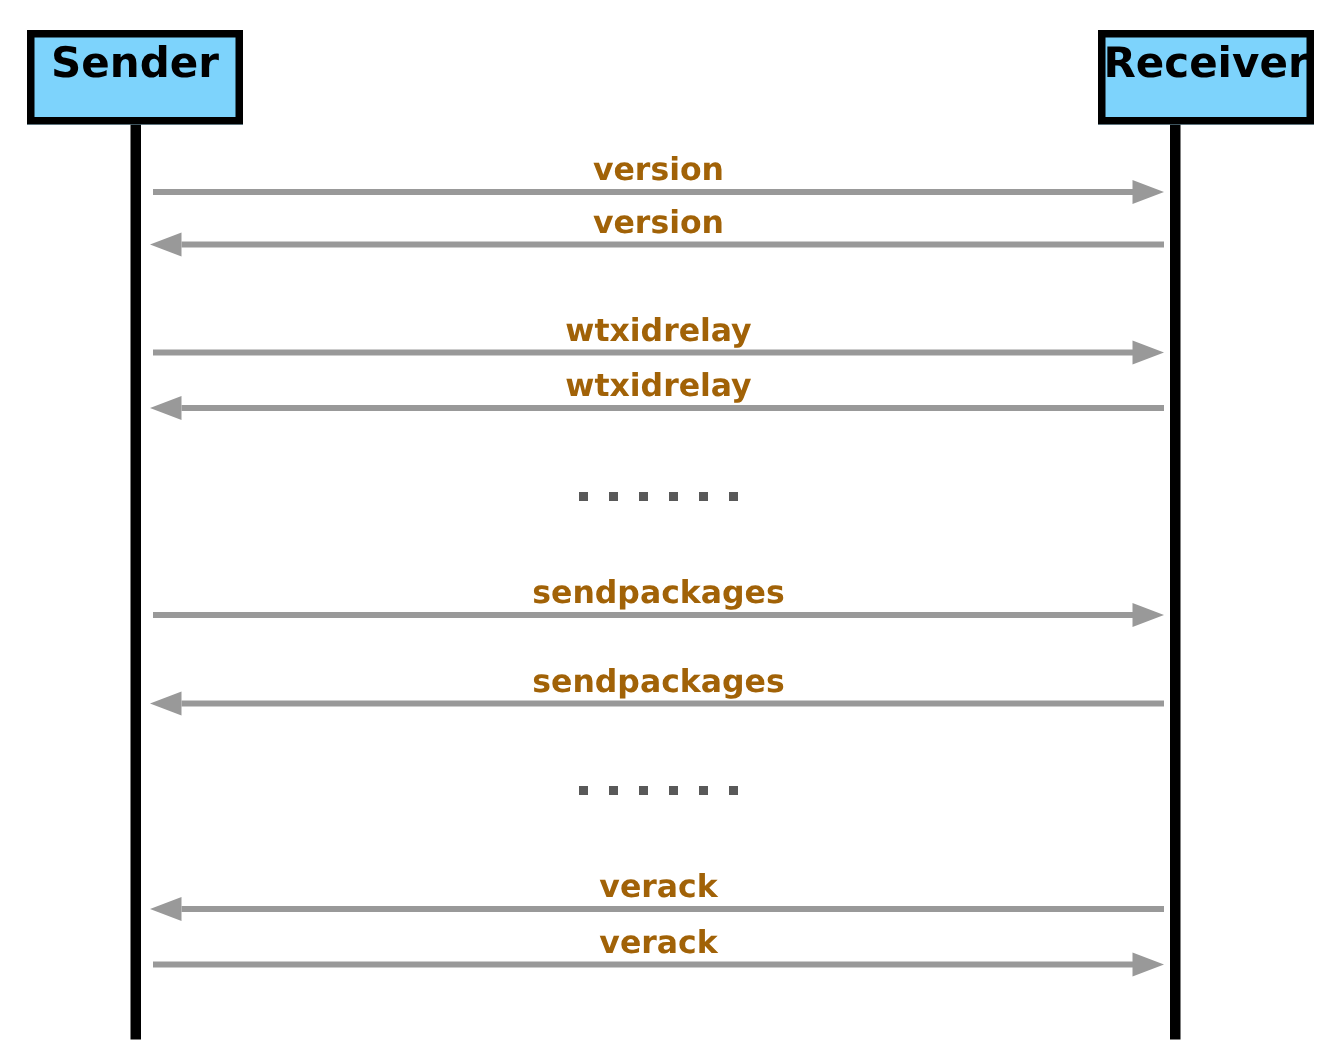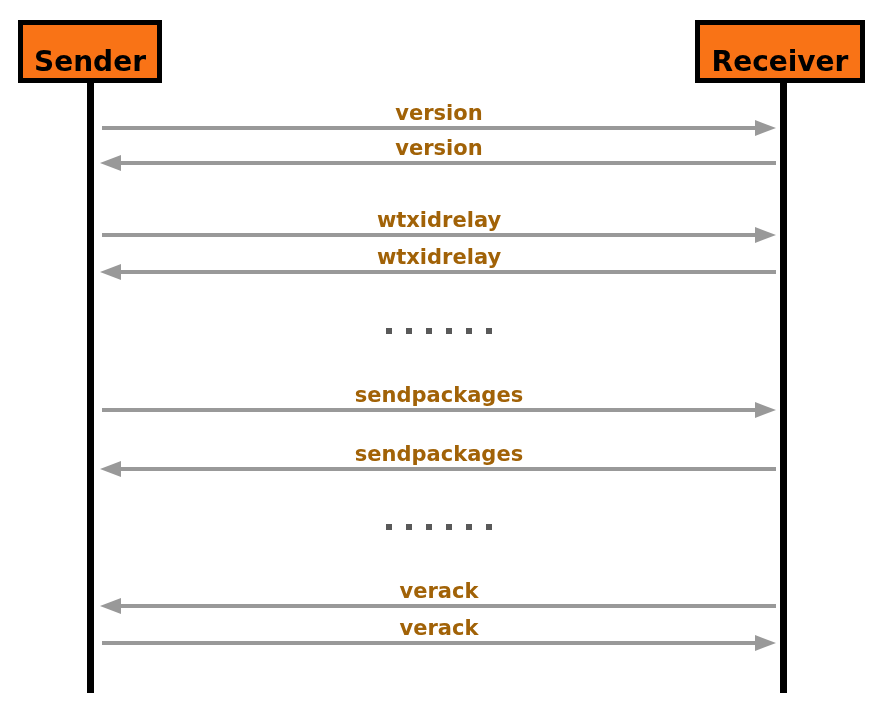--- a/index.html
+++ b/index.html
@@ -12,31 +12,31 @@
     width: 888px;
     height: 708px;
     background: #ffffff;
     font-family: "DejaVu Sans", "Liberation Sans", sans-serif;
     overflow: hidden;
   }
   .actor-box {
     position: absolute;
     box-sizing: border-box;
     border: 5px solid #000000;
-    background: #f97316;
+    background: #7dd3fc;
     display: flex;
-    align-items: flex-end;
+    align-items: flex-start;
     justify-content: center;
     font-size: 28px;
     font-weight: 700;
     color: #000000;
     z-index: 3;
   }
   .actor-box.sender   { left: 18px;  top: 20px; width: 144px; height: 63px; }
-  .actor-box.receiver { left: 695px; top: 20px; width: 170px; height: 63px; }
+  .actor-box.receiver { left: 732px; top: 20px; width: 144px; height: 63px; }
   .lifeline {
     position: absolute;
     top: 83px;
     width: 7px;
     height: 610px;
     background: #000000;
     z-index: 2;
   }
   .lifeline.sender   { left: 87px;  }
   .lifeline.receiver { left: 780px; }

